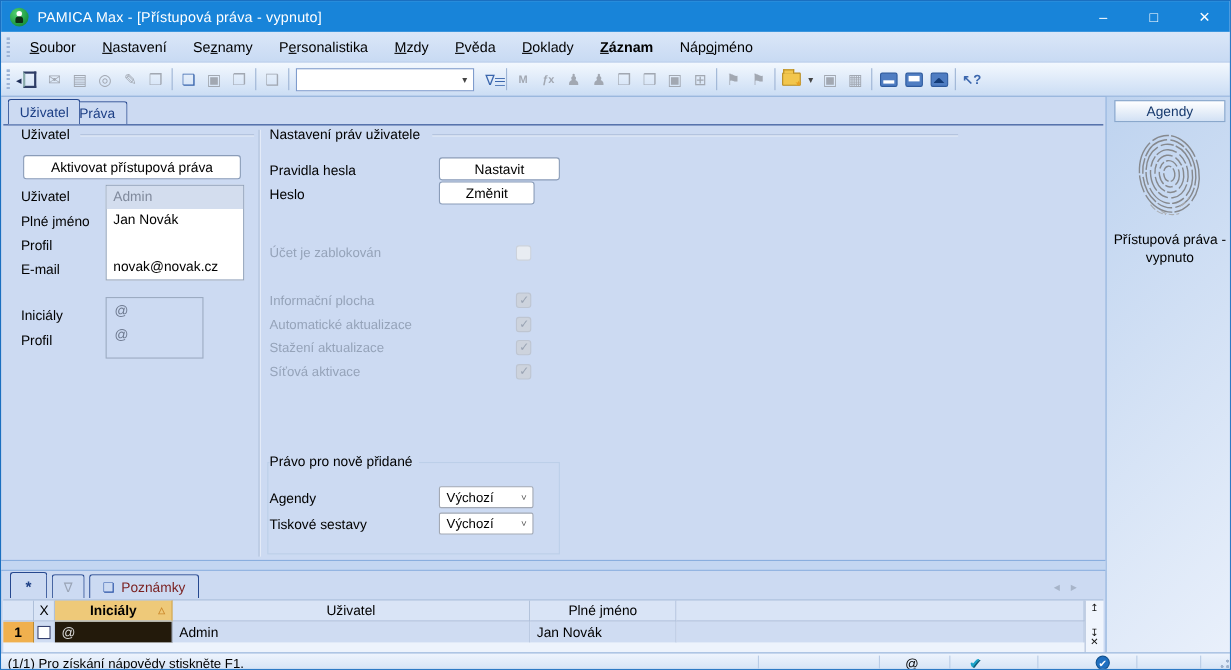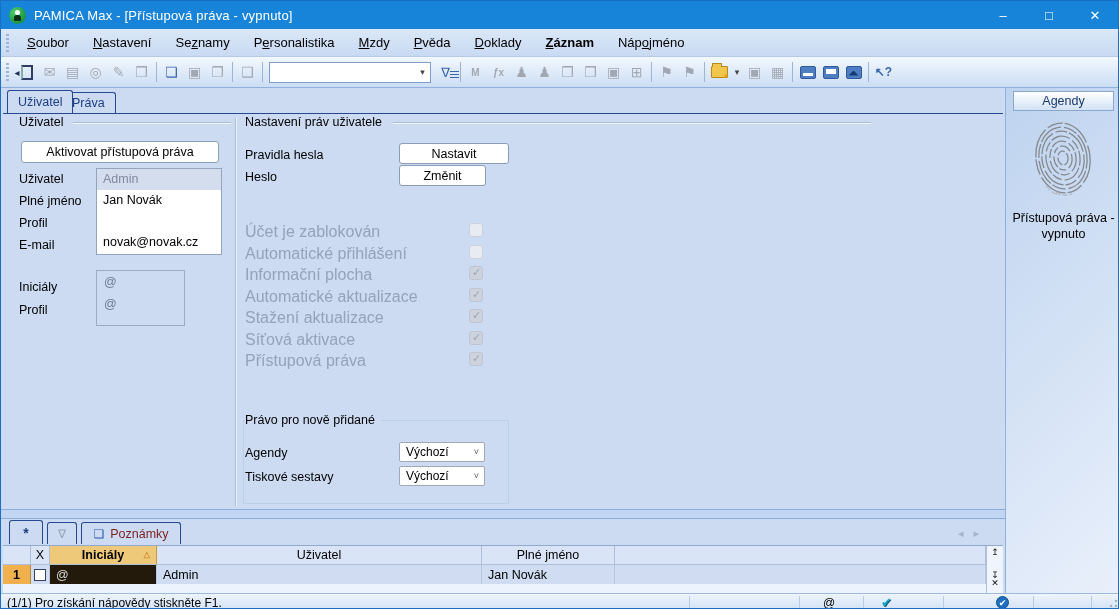--- a/index.html
+++ b/index.html
@@ -55,21 +55,21 @@
   .gline { position:absolute; height:1px; background:#aebfda; box-shadow:0 1px 0 #eef3fb; }
   .vline { position:absolute; width:1px; background:#aebfda; box-shadow:1px 0 0 #eef3fb; }
   .btn { background:#fff; border:1px solid #8a9cb8; border-radius:3px; display:flex; align-items:center; justify-content:center; font-size:12.5px; position:absolute; }
   .flabel { position:absolute; font-size:12.5px; }
   .user-box { position:absolute; left:93px; top:54px; width:126px; height:87px; border:1px solid #93a4bc; background:#fff; }
   .user-box .row { height:21px; padding:3px 0 0 6px; font-size:12.5px; }
   .user-box .row.dis { background:#d3ddee; color:#808a9c; height:21px; }
   .init-box { position:absolute; left:93px; top:156px; width:89px; height:56px; border:1px solid #9cabc2; }
   .init-box .row { height:22px; padding:4px 0 0 7px; color:#6e7a90; font-size:12.5px; }
   .cbx-row { position:absolute; left:242px; width:260px; height:16px; }
-  .cbx-label { color:#95a3b9; font-size:16px; }
+  .cbx-label { color:#95a3b9; font-size:12px; }
   .cbx { position:absolute; left:224px; top:0px; width:14px; height:14px; border-radius:3px; background:#e8ecf2; border:1px solid #ccd2dc; }
   .cbx.checked { background:#cdd3dd; border-color:#bec5d1; }
   .cbx.checked::after { content:"✓"; position:absolute; left:2px; top:-1px; font-size:11px; color:#9aa4b4; }
   .group-box { position:absolute; border:1px solid #bccfe9; }
   .dropdown { position:absolute; width:86px; height:20px; background:#fff; border:1px solid #a3a9b4; border-radius:2px; display:flex; align-items:center; padding-left:6px; font-size:12px; }
   .dropdown .dd-arrow { margin-left:auto; margin-right:5px; color:#555; font-size:9px; }
 
   
   .side-panel { position:absolute; left:1004px; top:87px; width:115px; height:505px; background:linear-gradient(135deg,#bed3ef 0%,#e9f0fb 100%); border-left:1px solid #8fb2dc; }
   .sp-header { position:absolute; left:7px; top:3px; width:101px; height:20px; background:linear-gradient(#ffffff,#d2e1f4); border:1px solid #8aa8cc; display:flex; align-items:center; justify-content:center; color:#173a6e; font-size:12.5px; }
@@ -274,26 +274,24 @@
 
     <div class="gtitle" style="left:242px; top:1px">Nastavení práv uživatele</div>
     <div class="gline" style="left:390px; top:8px; width:478px"></div>
 
     <div class="flabel" style="left:242px; top:34px">Pravidla hesla</div>
     <div class="btn" style="left:396px; top:29px; width:110px; height:21px">Nastavit</div>
     <div class="flabel" style="left:242px; top:56px">Heslo</div>
     <div class="btn" style="left:396px; top:51px; width:87px; height:21px">Změnit</div>
 
     <div class="cbx-row" style="top:109px"><span class="cbx-label">Účet je zablokován</span><span class="cbx"></span></div>
-    <div class="cbx-row" style="top:131px"><span class="cbx-label">Automatické přihlášení</span><span class="cbx"></span></div>
     <div class="cbx-row" style="top:152px"><span class="cbx-label">Informační plocha</span><span class="cbx checked"></span></div>
     <div class="cbx-row" style="top:174px"><span class="cbx-label">Automatické aktualizace</span><span class="cbx checked"></span></div>
     <div class="cbx-row" style="top:195px"><span class="cbx-label">Stažení aktualizace</span><span class="cbx checked"></span></div>
     <div class="cbx-row" style="top:217px"><span class="cbx-label">Síťová aktivace</span><span class="cbx checked"></span></div>
-    <div class="cbx-row" style="top:238px"><span class="cbx-label">Přístupová práva</span><span class="cbx checked"></span></div>
 
     <div class="group-box" style="left:240px; top:306px; width:266px; height:84px"></div>
     <div class="gtitle" style="left:242px; top:299px">Právo pro nově přidané</div>
     <div class="flabel" style="left:242px; top:332px">Agendy</div>
     <div class="dropdown" style="left:396px; top:328px">
         <span>Výchozí</span>
         <span class="dd-arrow">˅</span>
       </div>
     <div class="flabel" style="left:242px; top:356px">Tiskové sestavy</div>
     <div class="dropdown" style="left:396px; top:352px">

